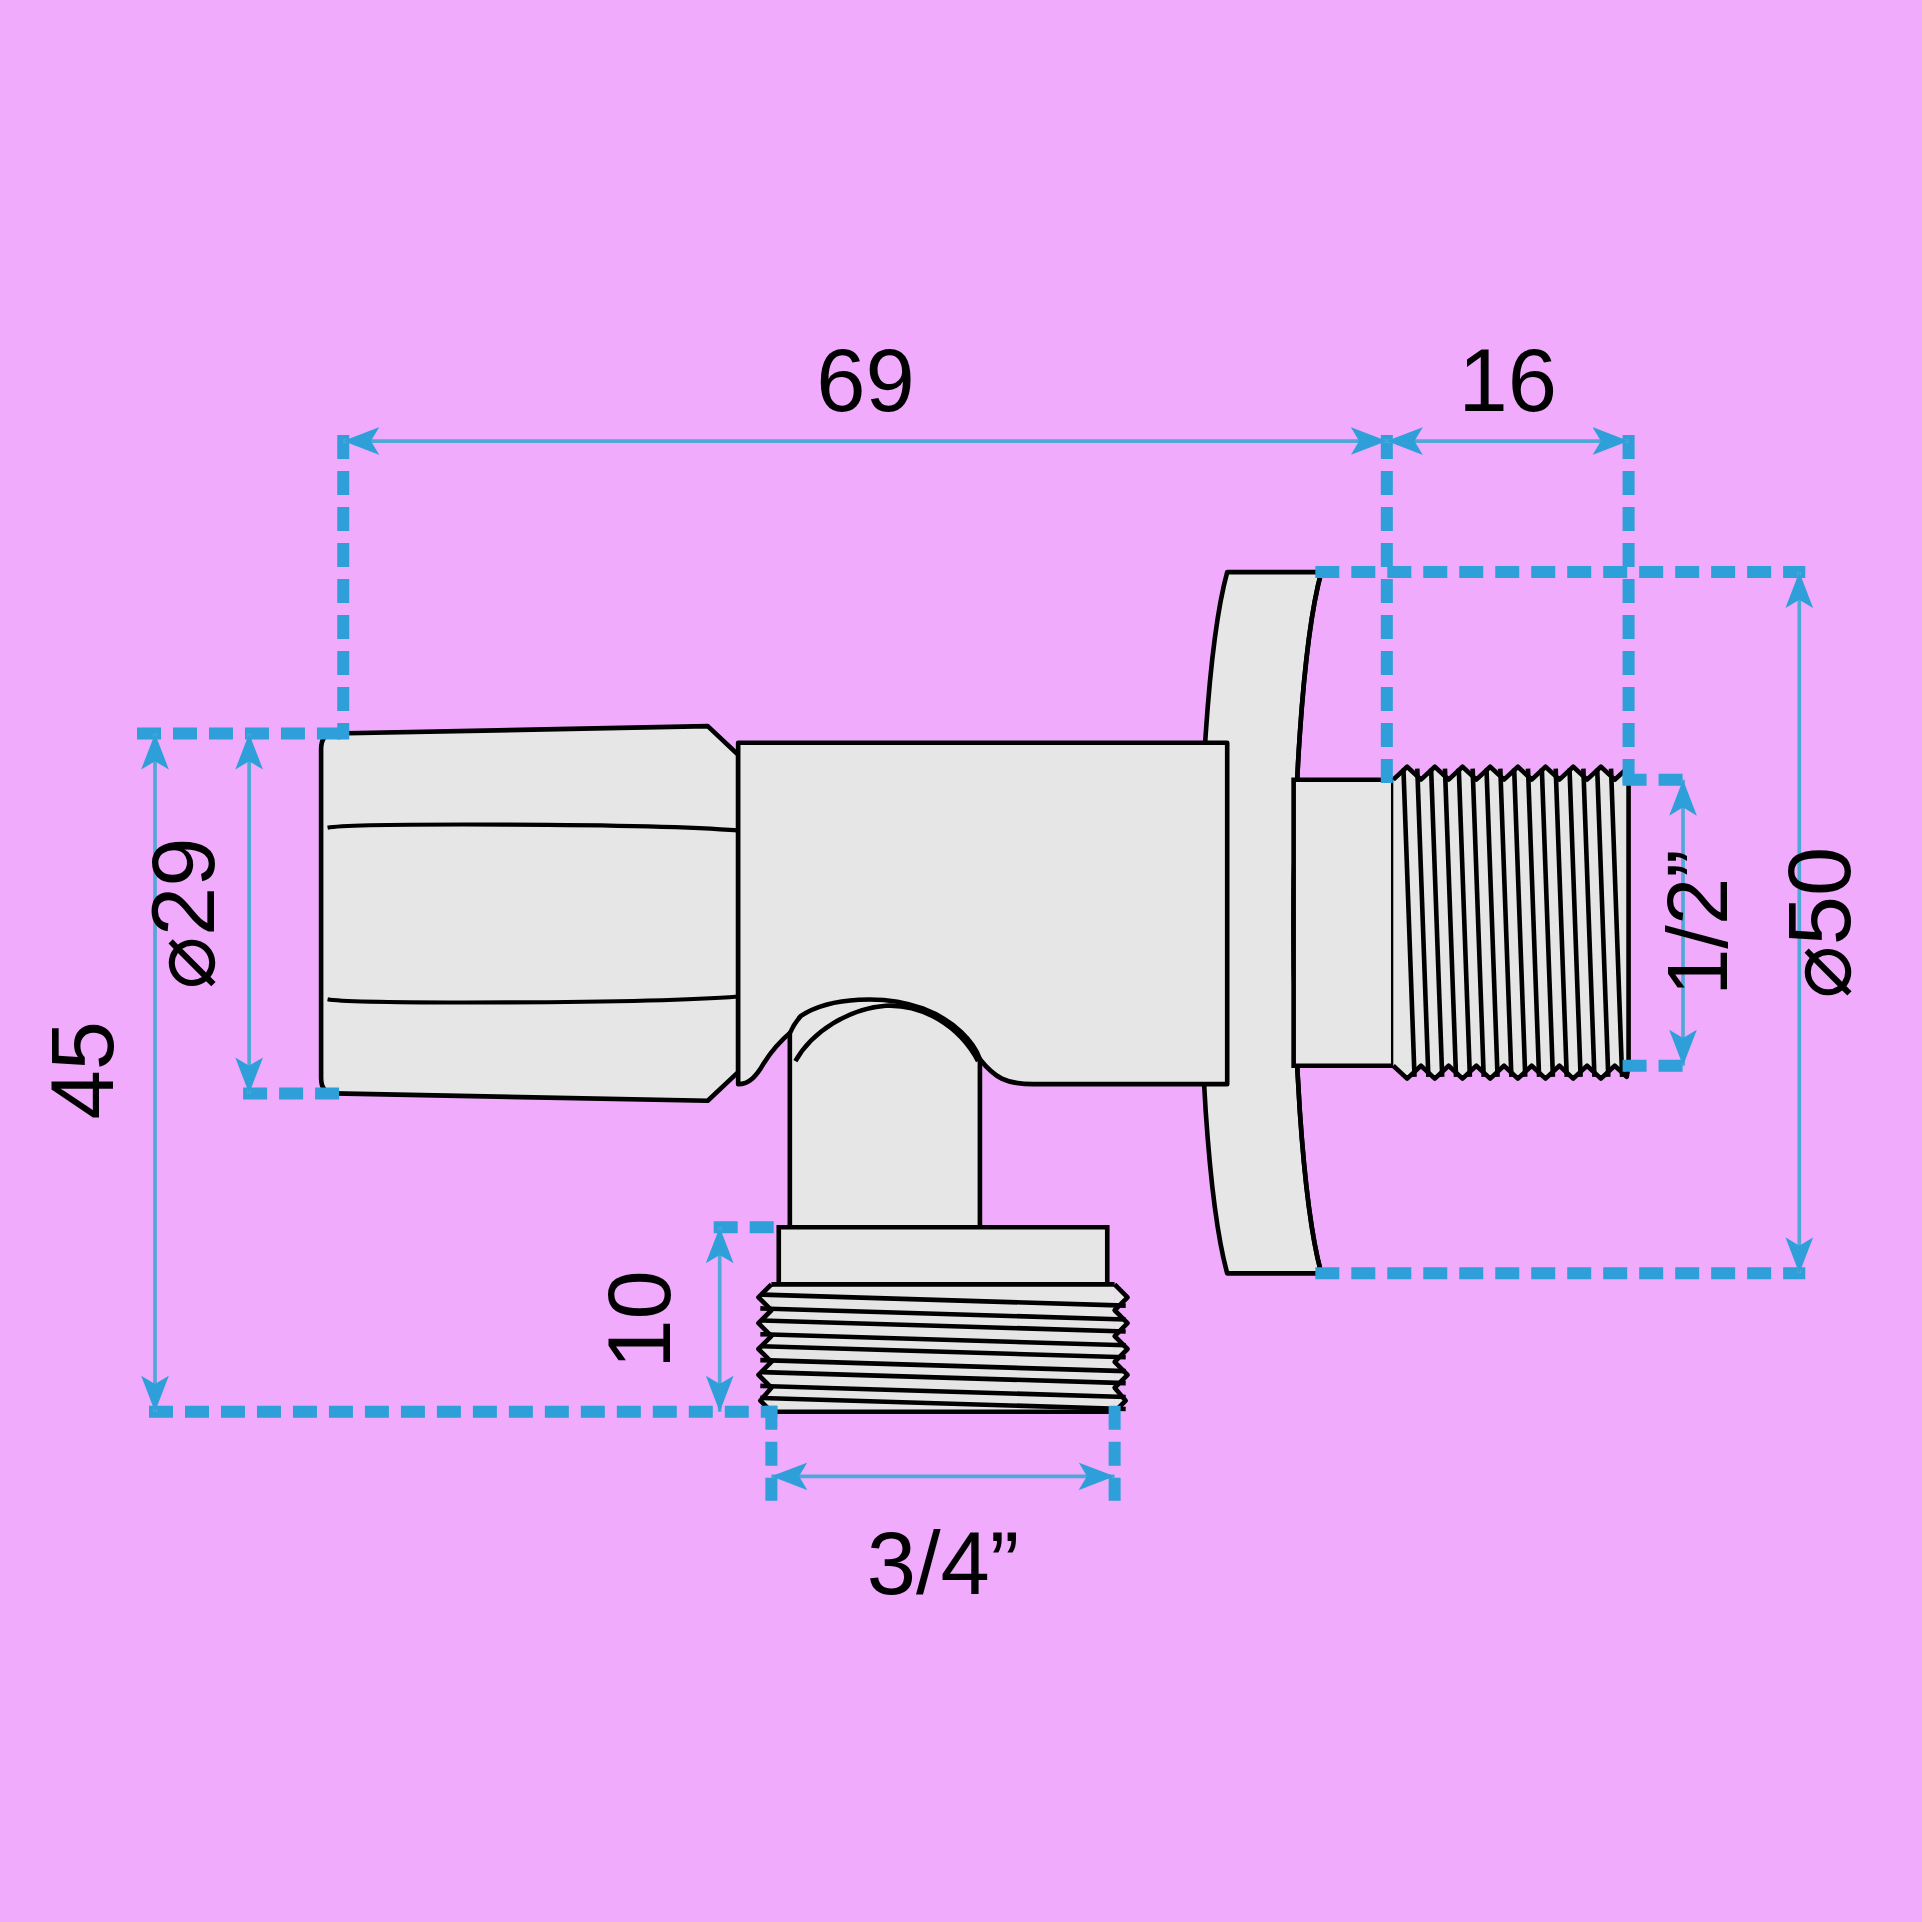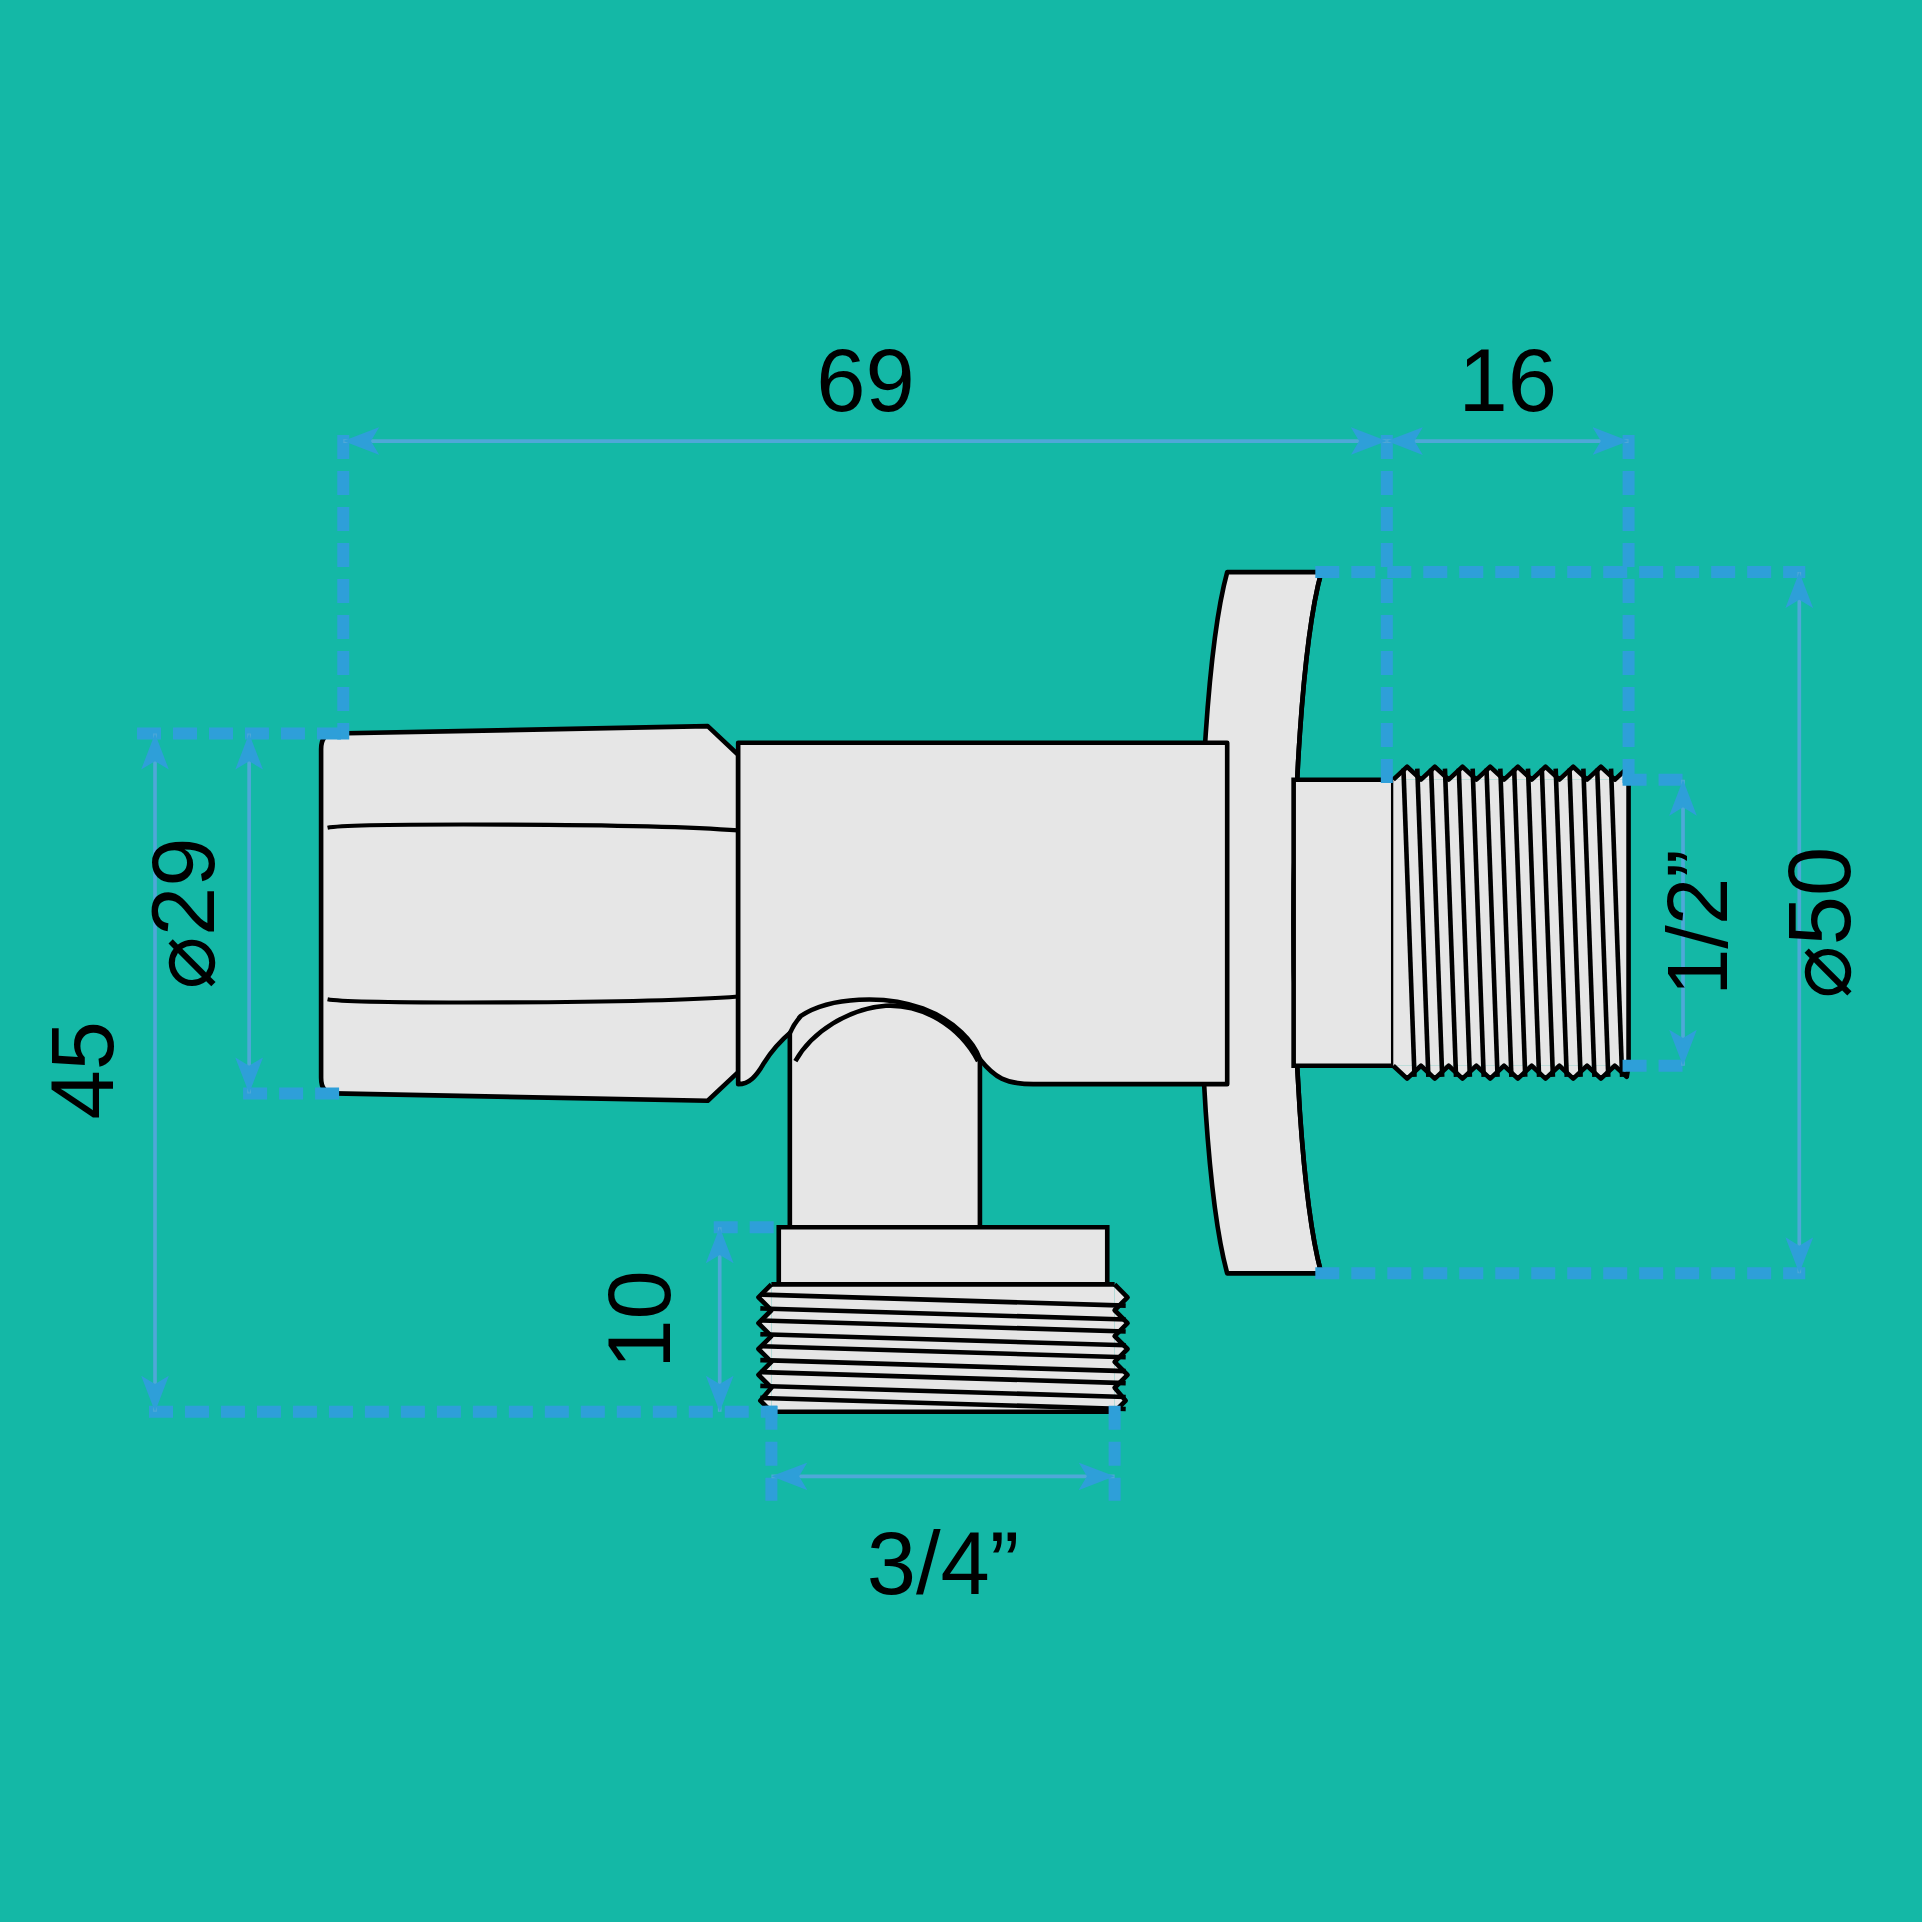--- a/index.html
+++ b/index.html
@@ -10,21 +10,21 @@
   body {
     width: 1922px;
     height: 1922px;
     font-family: "Liberation Sans", sans-serif;
     overflow: hidden;
   }
   #drawing-root {
     position: relative;
     width: 1922px;
     height: 1922px;
-    background: #14b8a6;
+    background: #f0abfc;
   }
   #tech-svg {
     display: block;
     width: 1922px;
     height: 1922px;
   }
   .dim-text {
     font-family: "Liberation Sans", sans-serif;
     font-size: 96px;
     fill: #000000;

